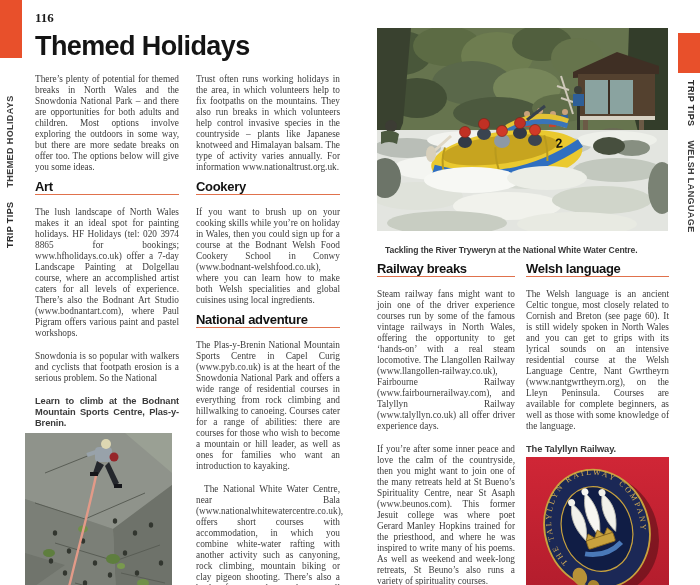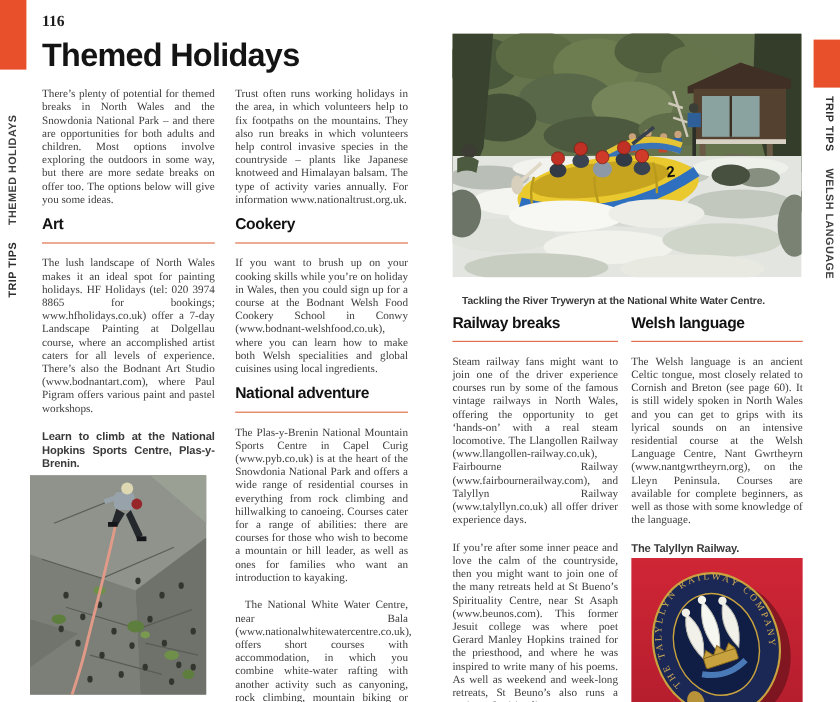--- a/index.html
+++ b/index.html
@@ -19,21 +19,21 @@
   .tabsub{color:#3e3e3e;}
 
   
   .pnum{font-family:Liberation Serif, serif;font-weight:bold;font-size:13px;color:#1c1c1c;}
   .title{font-family:"Liberation Sans",sans-serif;font-weight:bold;font-size:27px;
          letter-spacing:-.6px;color:#141414;margin:5px 0 0 0;}
   .serif p{margin:12px 0 2px 0;font-size:9.3px;line-height:11px;text-align:justify;}
   .serif p.indent{text-indent:8px;}
   .shead{font-family:"Liberation Sans",sans-serif;font-weight:bold;font-size:13px;
          letter-spacing:-.3px;color:#121212;border-bottom:1px solid #e0714c;
-         padding-bottom:8px;margin:6px 0 4px 0;}
+         padding-bottom:0;margin:6px 0 4px 0;}
   .cap{font-family:"Liberation Sans",sans-serif;font-weight:bold;font-size:8.6px;
        line-height:10.6px;color:#3a3a3a;letter-spacing:-.1px;margin:10px 0 5px 0;}
 
   
   .lpage-head{position:absolute;left:35px;top:10px;width:306px;}
   .lpage-cols{position:absolute;left:35px;top:62px;width:306px;display:flex;gap:17px;}
   .col{width:144px;}
   .rnum{position:absolute;left:377px;top:8px;width:291px;text-align:right;}
   .rphoto{position:absolute;left:377px;top:28px;width:291px;height:203px;}
   .rcaption{position:absolute;left:377px;top:237px;width:291px;margin:8px;}
@@ -62,21 +62,22 @@
   <div class="lpage-head">
     <div class="pnum">116</div>
     <h1 class="title">Themed Holidays</h1>
   </div>
 
   <div class="lpage-cols serif">
     <div class="col">
       <p>There’s plenty of potential for themed breaks in North Wales and the Snowdonia National Park – and there are opportunities for both adults and children. Most options involve exploring the outdoors in some way, but there are more sedate breaks on offer too. The options below will give you some ideas.</p>
       <div class="shead">Art</div>
       <p>The lush landscape of North Wales makes it an ideal spot for painting holidays. HF Holidays (tel: 020 3974 8865 for bookings; www.hfholidays.co.uk) offer a 7-day Landscape Painting at Dolgellau course, where an accomplished artist caters for all levels of experience. There’s also the Bodnant Art Studio (www.bodnantart.com), where Paul Pigram offers various paint and pastel workshops.</p>
-      <p class="cap">Learn to climb at the National Hopkins Sports Centre, Plas-y-Brenin.</p>
+      <p>Snowdonia is so popular with walkers and cyclists that footpath erosion is a serious problem. So the National</p>
+      <p class="cap">Learn to climb at the Bodnant Mountain Sports Centre, Plas-y-Brenin.</p>
 
       <div class="photo climbphoto">
         <svg width="147" height="183" viewBox="0 0 147 183" preserveAspectRatio="none">
           <rect width="147" height="183" fill="#83877f"></rect>
           <polygon points="0,0 147,0 147,52 88,96 0,66" fill="#8f938b"></polygon>
           <polygon points="147,52 147,183 92,183 88,96" fill="#6e726a"></polygon>
           <polygon points="0,66 88,96 92,183 0,183" fill="#7b7f77"></polygon>
           <polygon points="100,0 147,0 147,40" fill="#9aa094"></polygon>
           <polygon points="0,120 40,132 0,160" fill="#70746c"></polygon>
           <g stroke="#595d55" stroke-width="1" fill="none">

